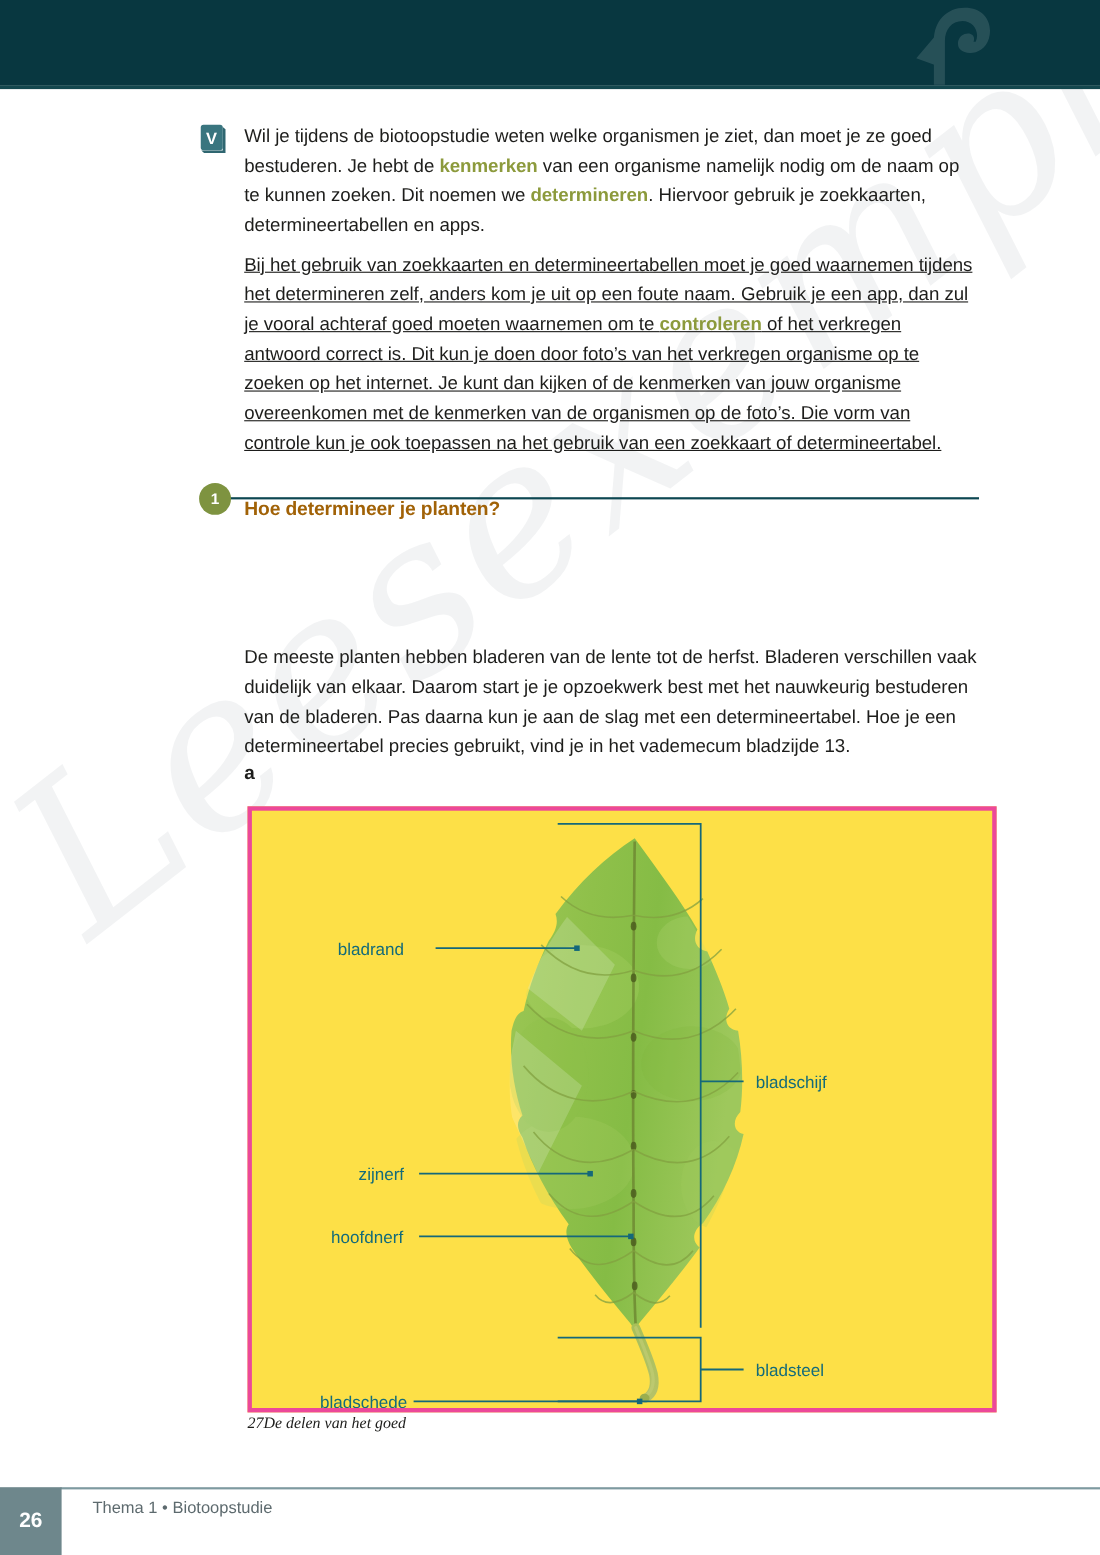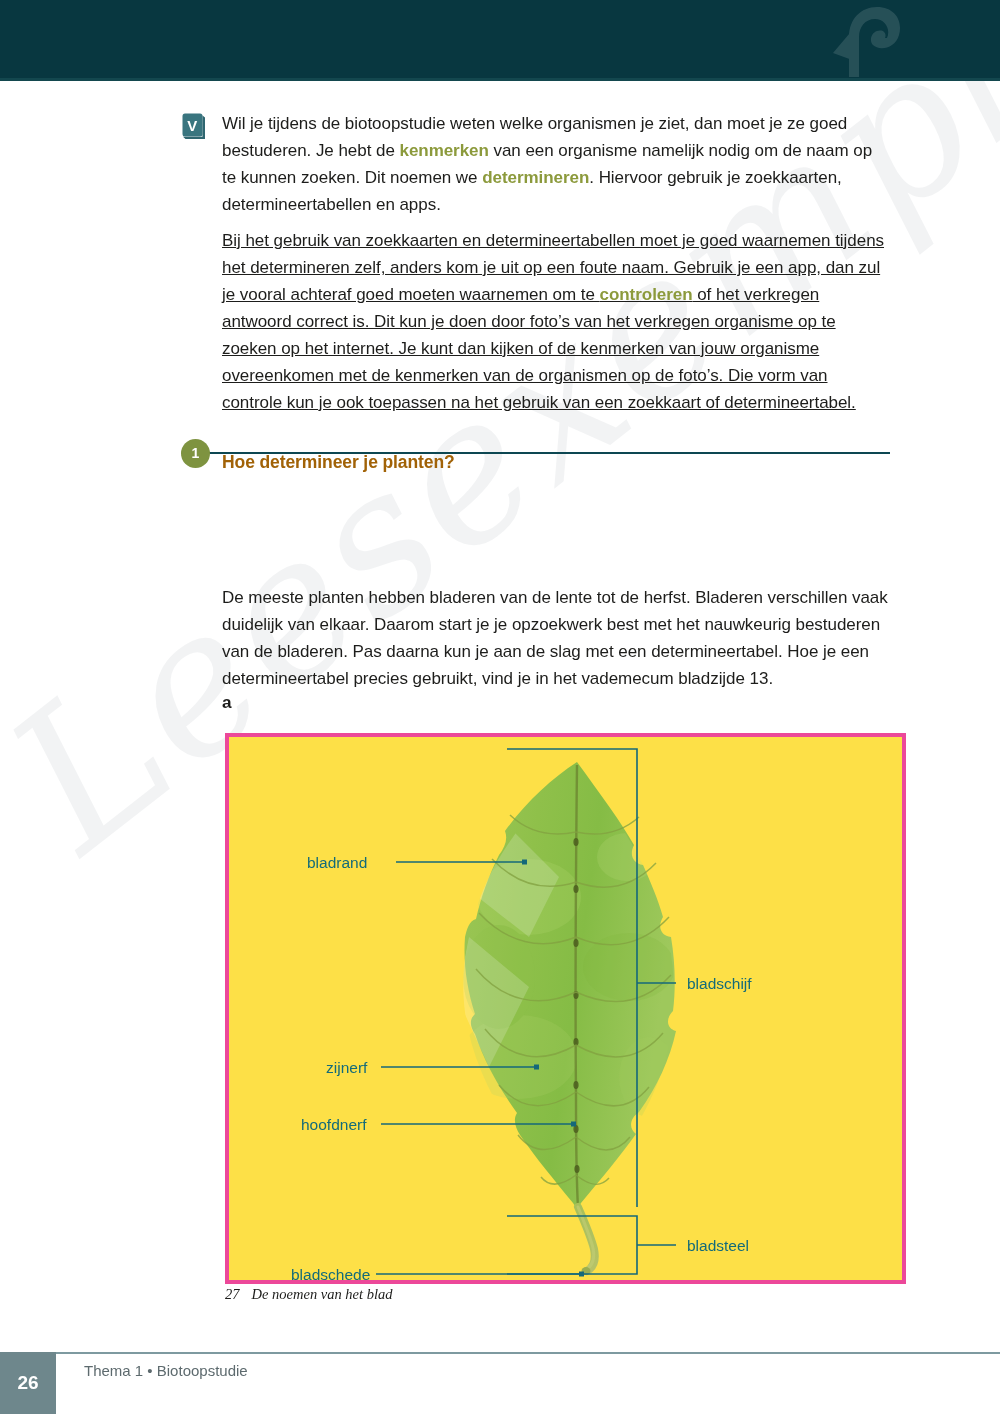--- a/index.html
+++ b/index.html
@@ -176,21 +176,21 @@
   .fig-svg { position: absolute; left: 0; top: 0; }
   .fig-caption {
     position: absolute;
     left: 225px;
     top: 1286px;
     font-size: 14.5px;
     font-style: italic;
     color: #1d1d1b;
     font-family: "Liberation Serif", serif;
   }
-  .fig-caption .capnum { margin-right: 12px; }
+  .fig-caption .capnum { margin-right: 0; }
 
   
   .footer-rule {
     position: absolute;
     left: 55px;
     top: 1352px;
     width: 945px;
     height: 1.5px;
     background: #7e9aa0;
     z-index: 9;
@@ -405,21 +405,21 @@
           <text x="458" y="252">bladschijf</text>
           <text x="97" y="336">zijnerf</text>
           <text x="72" y="393">hoofdnerf</text>
           <text x="458" y="514">bladsteel</text>
           <text x="62" y="543">bladschede</text>
         </g>
       </svg>
     </div>
 
     <div class="fig-caption">
-      <span class="capnum">27</span><span>De noemen van het blad</span>
+      <span class="capnum">27</span><span>De delen van het goed</span>
     </div>
 
   </div>
 
   <div class="footer-rule"></div>
   <div class="footer-box"></div>
   <div class="footer-pageno">26</div>
   <div class="footer-text">Thema 1 • Biotoopstudie</div>
 
 </div>

